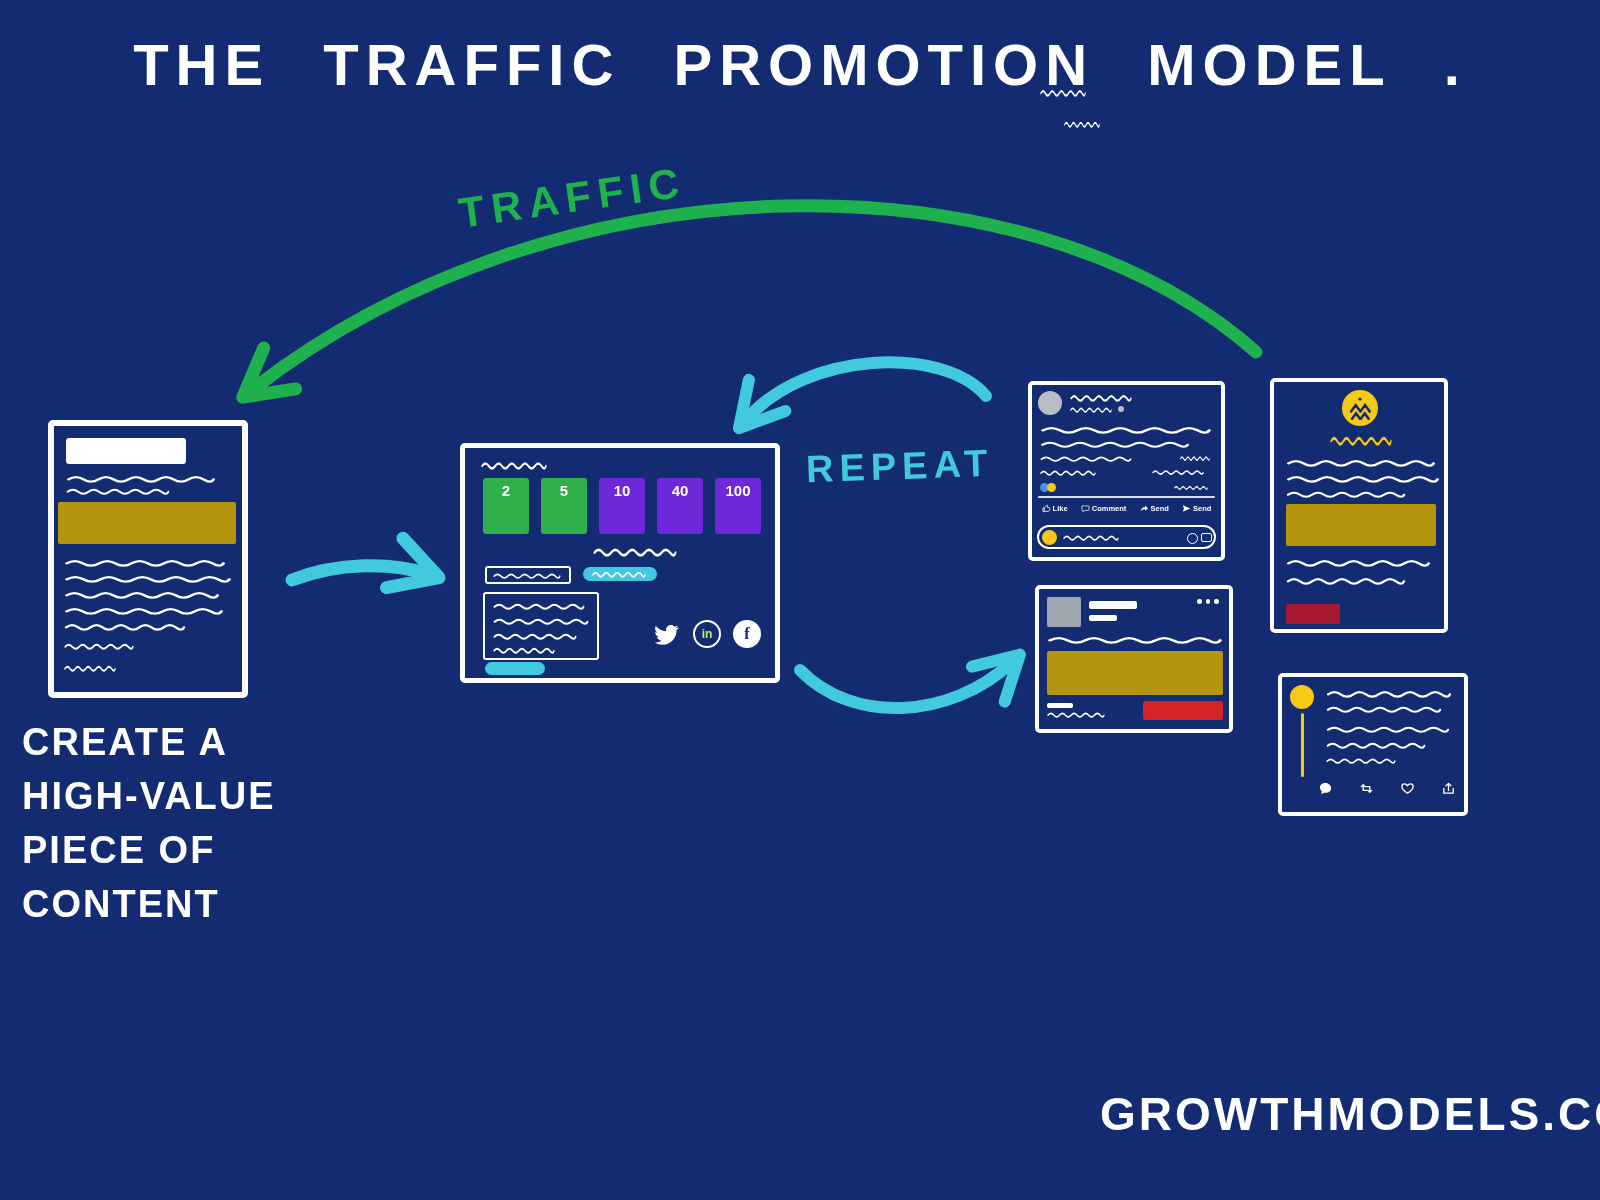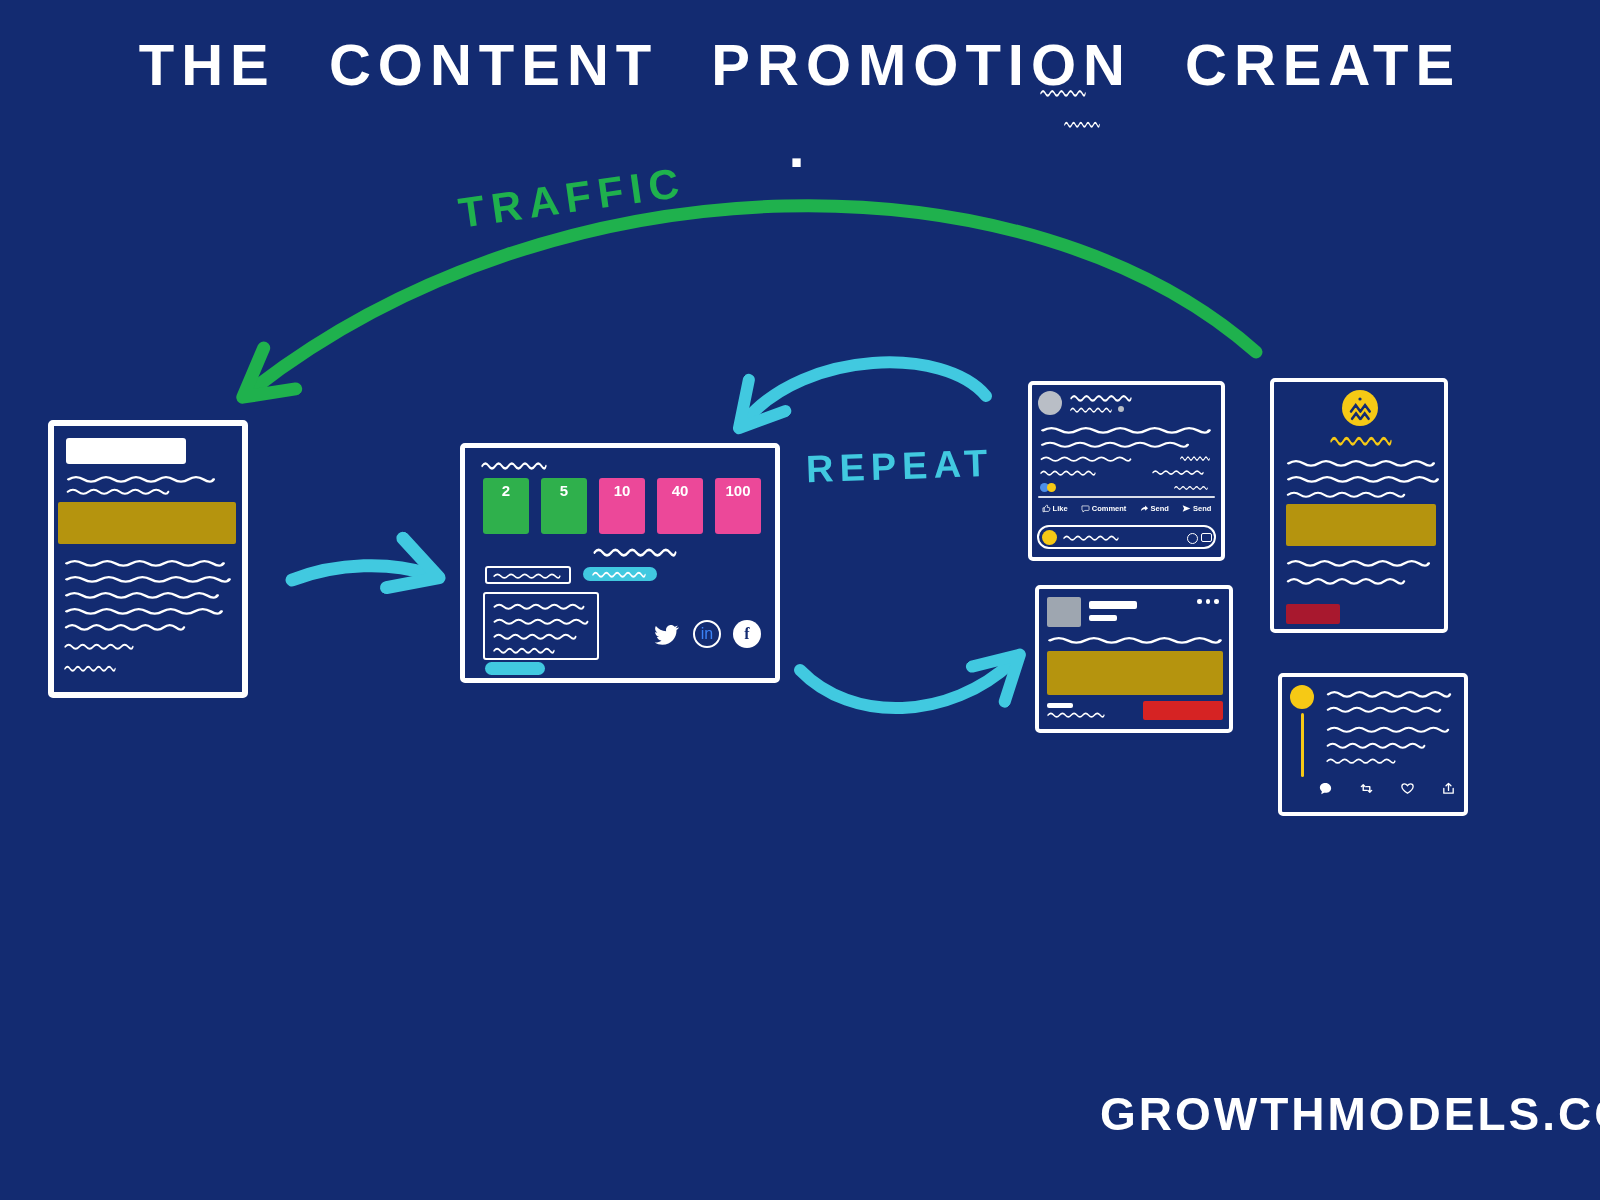--- a/index.html
+++ b/index.html
@@ -12,21 +12,21 @@
   .sketch-card{position:absolute;border:5px solid #fff;border-radius:5px;background:#132B71;box-sizing:border-box;}
   .thin{border-width:4px;}
   .sq{position:absolute;color:#fff;overflow:visible;display:block;}
   .bar{position:absolute;background:#fff;border-radius:2px;}
   .banner{position:absolute;background:#B5940E;border-radius:2px;}
   .dot{position:absolute;border-radius:50%;}
   .outline-box{position:absolute;border:2px solid #fff;border-radius:3px;box-sizing:border-box;}
   .pill{position:absolute;background:#41C9E0;border-radius:7px;}
   .stat{position:absolute;top:30px;width:46px;height:56px;border-radius:3px;display:flex;justify-content:center;align-items:flex-start;padding-top:4px;box-sizing:border-box;font-weight:700;font-size:15px;color:#fff;}
   .stat.green{background:#2FB04C;}
-  .stat.red{background:#ec4899;text-align:right;}
+  .stat.red{background:#6d28d9;text-align:right;}
   .icon-circle{position:absolute;width:28px;height:28px;border-radius:50%;display:flex;align-items:center;justify-content:center;box-sizing:border-box;}
   .fb-actions{position:absolute;display:flex;justify-content:space-around;align-items:center;}
   .fb-action{display:flex;align-items:center;gap:2px;font-size:7.5px;font-weight:700;color:#fff;}
   .tw-icons{position:absolute;display:flex;gap:26px;align-items:center;}
   .more-dots{position:absolute;display:flex;gap:4px;}
   .more-dots i{width:4.5px;height:4.5px;border-radius:50%;background:#fff;display:block;}
 </style>
 </head>
 <body>
 
@@ -46,21 +46,21 @@
       <marker id="mkc" markerWidth="5" markerHeight="5" refX="3.4" refY="2.5" orient="auto">
         <path d="M0.7,0.5 L4.3,2.5 L0.7,4.5" fill="none" stroke="#41C9E0" stroke-width="1" stroke-linecap="round" stroke-linejoin="round"></path>
       </marker>
     </defs>
     <path d="M1256,352 C1030,152 560,150 252,390" fill="none" stroke="#1FB14D" stroke-width="13" stroke-linecap="round" marker-end="url(#mkg)"></path>
     <path d="M292,580 C338,562 392,562 428,574" fill="none" stroke="#41C9E0" stroke-width="13" stroke-linecap="round" marker-end="url(#mkc)"></path>
     <path d="M986,396 C944,346 806,350 746,420" fill="none" stroke="#41C9E0" stroke-width="12" stroke-linecap="round" marker-end="url(#mkc)"></path>
     <path d="M800,670 C852,724 950,720 1012,662" fill="none" stroke="#41C9E0" stroke-width="12" stroke-linecap="round" marker-end="url(#mkc)"></path>
   </svg>
 
-  <div class="label" style="left:110px;top:24px;width:1380px;text-align:center;font-size:58px;letter-spacing:7px;word-spacing:30px;">THE  CONTENT  PROMOTION  CREATE .</div>
+  <div class="label" style="left:110px;top:24px;width:1380px;text-align:center;font-size:58px;letter-spacing:7px;word-spacing:30px;">THE  TRAFFIC  PROMOTION  MODEL .</div>
   <svg class="sq" viewBox="0 0 120 10" preserveAspectRatio="none" style="left:1040px;top:88px;width:46px;height:9px">
       <use href="#wavepath"></use>
     </svg>
   <svg class="sq" viewBox="0 0 120 10" preserveAspectRatio="none" style="left:1064px;top:120px;width:36px;height:8px">
       <use href="#wavepath"></use>
     </svg>
 
   <div class="label" style="left:458px;top:168px;font-size:42px;letter-spacing:7px;color:#1FB14D;transform:rotate(-8deg);">TRAFFIC</div>
   <div class="label" style="left:806px;top:440px;font-size:38px;letter-spacing:6px;color:#41C9E0;transform:rotate(-2deg);">REPEAT</div>
 
@@ -89,20 +89,24 @@
         <use href="#wavepath"></use>
       </svg>
     <svg class="sq" viewBox="0 0 120 10" preserveAspectRatio="none" style="left:10px;top:216px;width:70px;height:8px">
         <use href="#wavepath"></use>
       </svg>
     <svg class="sq" viewBox="0 0 120 10" preserveAspectRatio="none" style="left:10px;top:238px;width:52px;height:8px">
         <use href="#wavepath"></use>
       </svg>
   </div>
 
+  <div class="label caption" style="left:22px;top:716px;width:320px;font-size:38px;">CREATE A
+HIGH-VALUE
+PIECE OF
+CONTENT</div>
 
   <div class="sketch-card" style="left:460px;top:443px;width:320px;height:240px;">
     <svg class="sq" viewBox="0 0 120 10" preserveAspectRatio="none" style="left:16px;top:12px;width:66px;height:10px">
         <use href="#wavepath"></use>
       </svg>
 
     <div class="stat green" style="left:18px;">
         <span>2</span>
       </div>
     <div class="stat green" style="left:76px;">
@@ -145,21 +149,21 @@
         </svg>
       <svg class="sq" viewBox="0 0 120 10" preserveAspectRatio="none" style="left:8px;top:52px;width:62px;height:8px">
           <use href="#wavepath"></use>
         </svg>
     </div>
 
     <svg viewBox="0 0 24 24" style="position:absolute;left:186px;top:172px;width:30px;height:30px" fill="#fff">
       <path d="M22 5.9c-.7.3-1.5.5-2.3.6.8-.5 1.4-1.3 1.7-2.2-.8.5-1.6.8-2.5 1C18.2 4.5 17.1 4 16 4c-2.2 0-4 1.8-4 4 0 .3 0 .6.1.9-3.3-.2-6.3-1.8-8.2-4.2-.4.6-.6 1.3-.6 2 0 1.4.7 2.6 1.8 3.3-.7 0-1.3-.2-1.8-.5v.1c0 1.9 1.4 3.5 3.2 3.9-.3.1-.7.1-1 .1-.3 0-.5 0-.8-.1.5 1.6 2 2.7 3.7 2.8-1.4 1.1-3.1 1.7-4.9 1.7H3c1.8 1.1 3.9 1.8 6.1 1.8 7.3 0 11.3-6.1 11.3-11.3v-.5c.8-.6 1.5-1.3 2-2.1z"></path>
     </svg>
     <div class="icon-circle" style="left:228px;top:172px;border:2.5px solid #fff;">
-      <span style="font-size:16px;font-weight:400;color:#3b82f6;">in</span>
+      <span style="font-size:12px;font-weight:700;color:#bef264;">in</span>
     </div>
     <div class="icon-circle" style="left:268px;top:172px;background:#fff;">
       <span style="font-size:16px;font-weight:700;color:#132B71;font-family:'Liberation Serif',serif;">f</span>
     </div>
 
     <div class="pill" style="left:20px;top:214px;width:60px;height:13px;"></div>
   </div>
 
 
   <div class="sketch-card thin" style="left:1028px;top:381px;width:197px;height:180px;">

